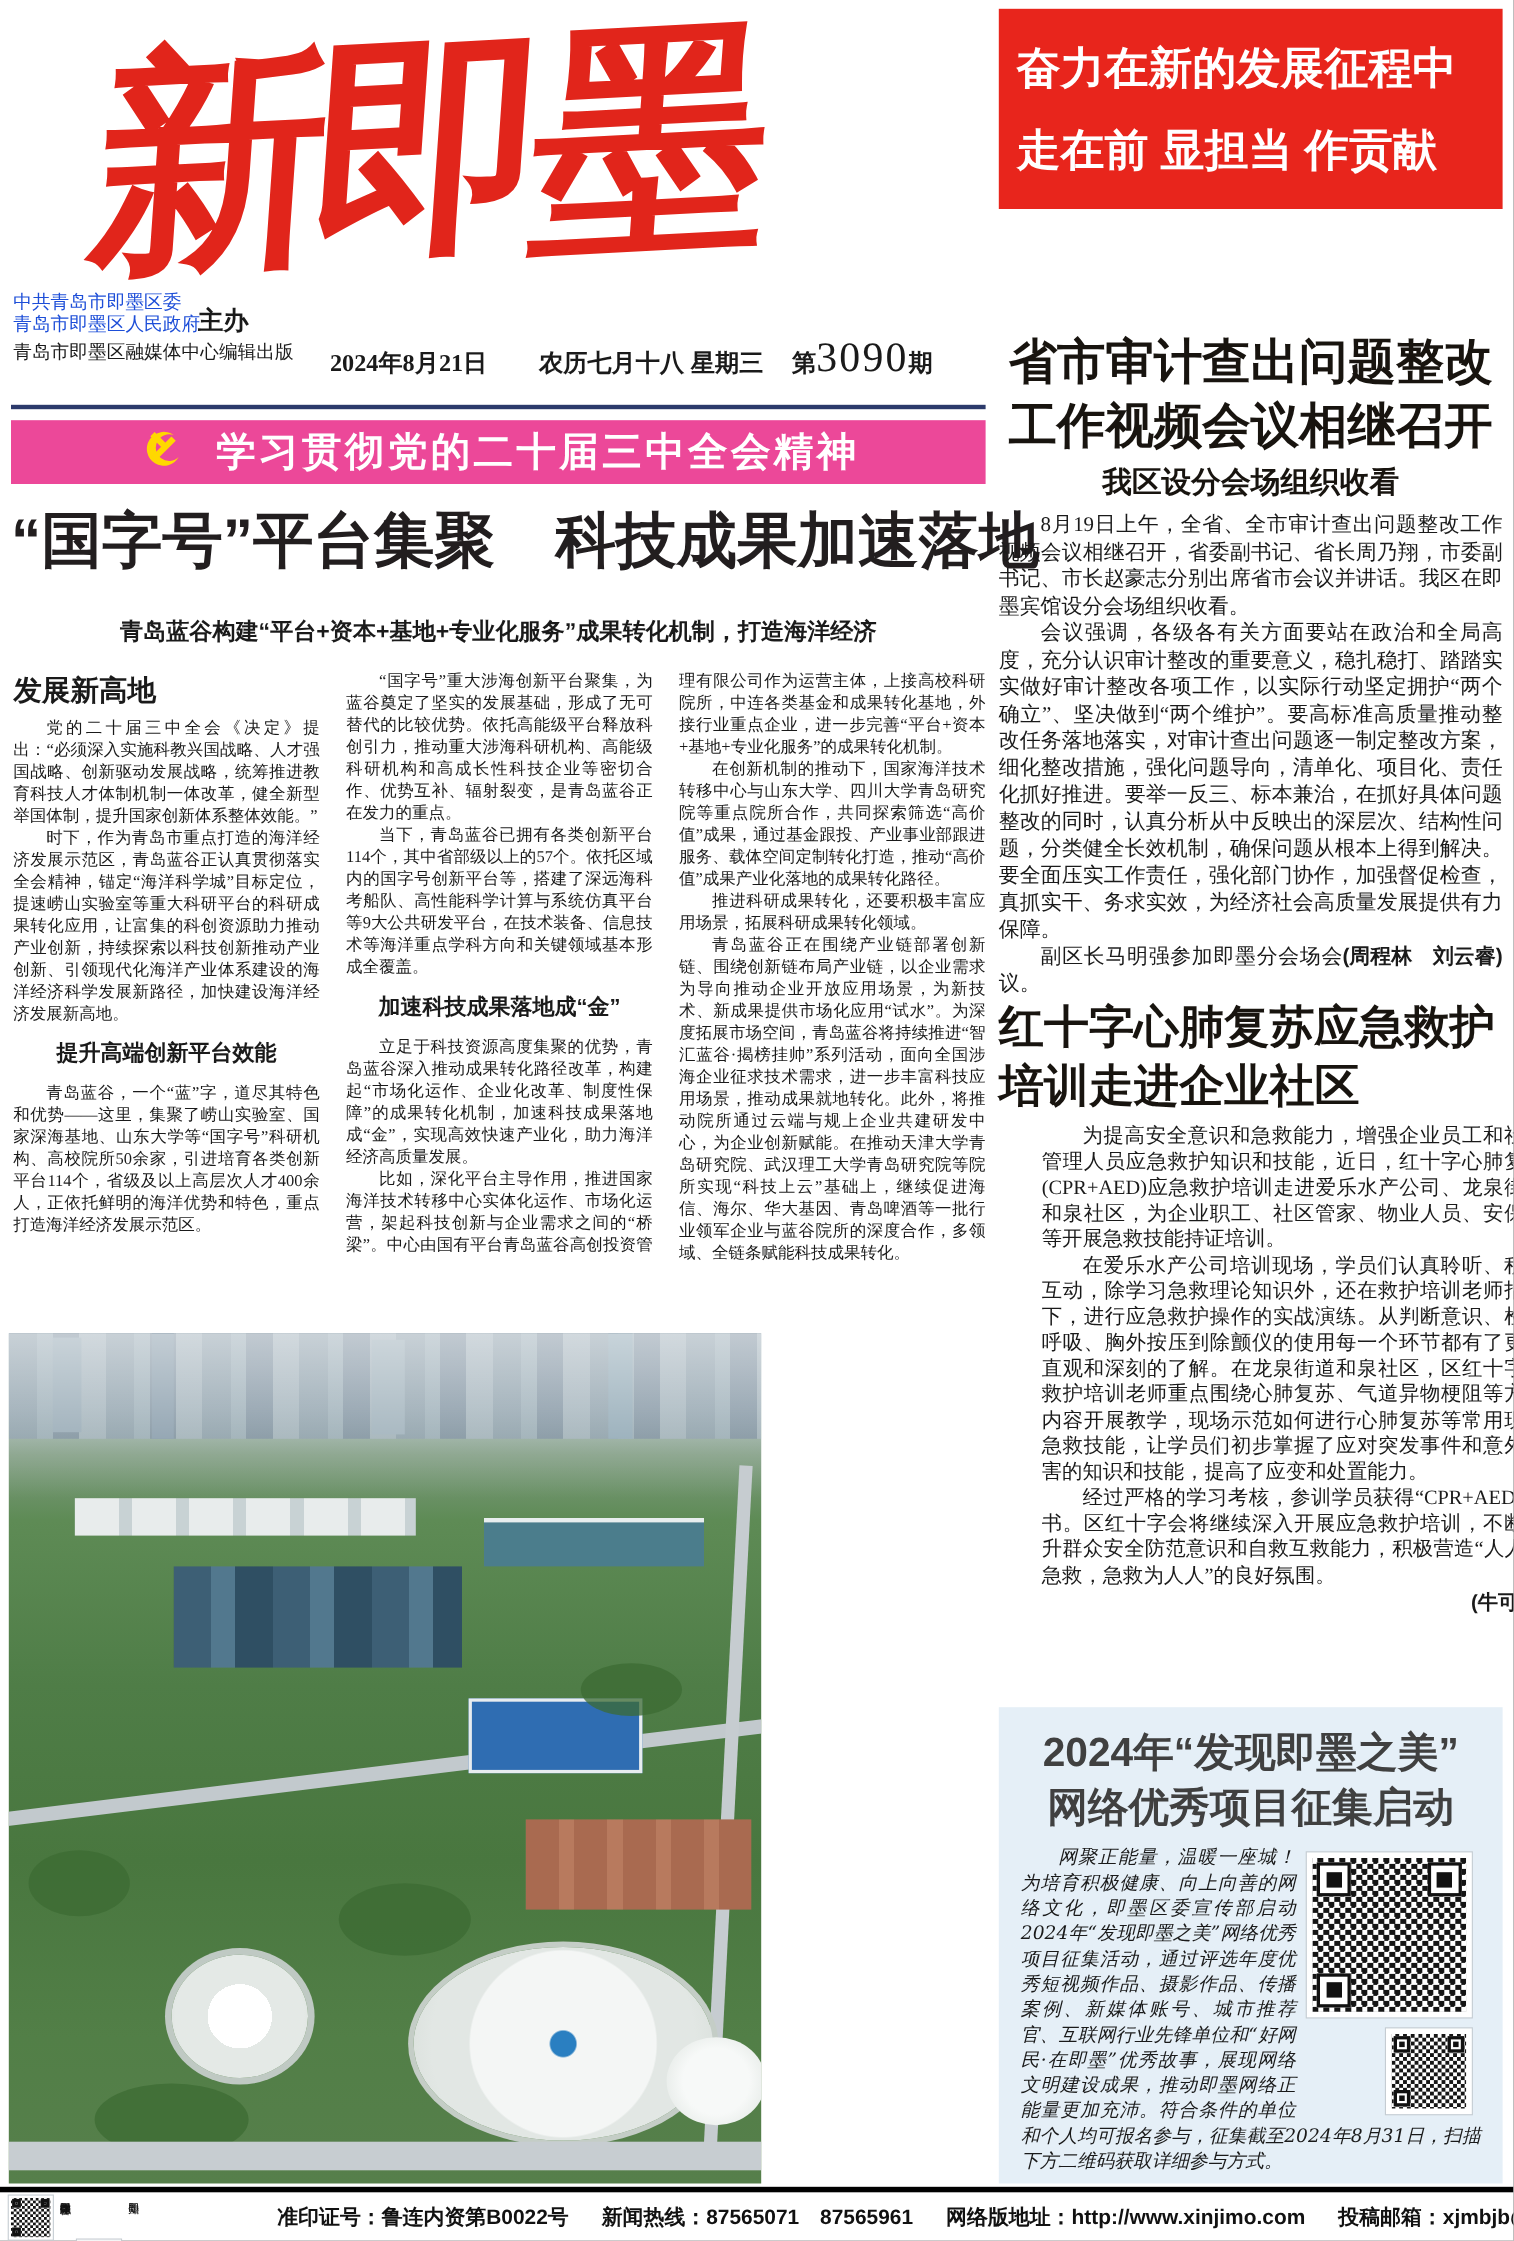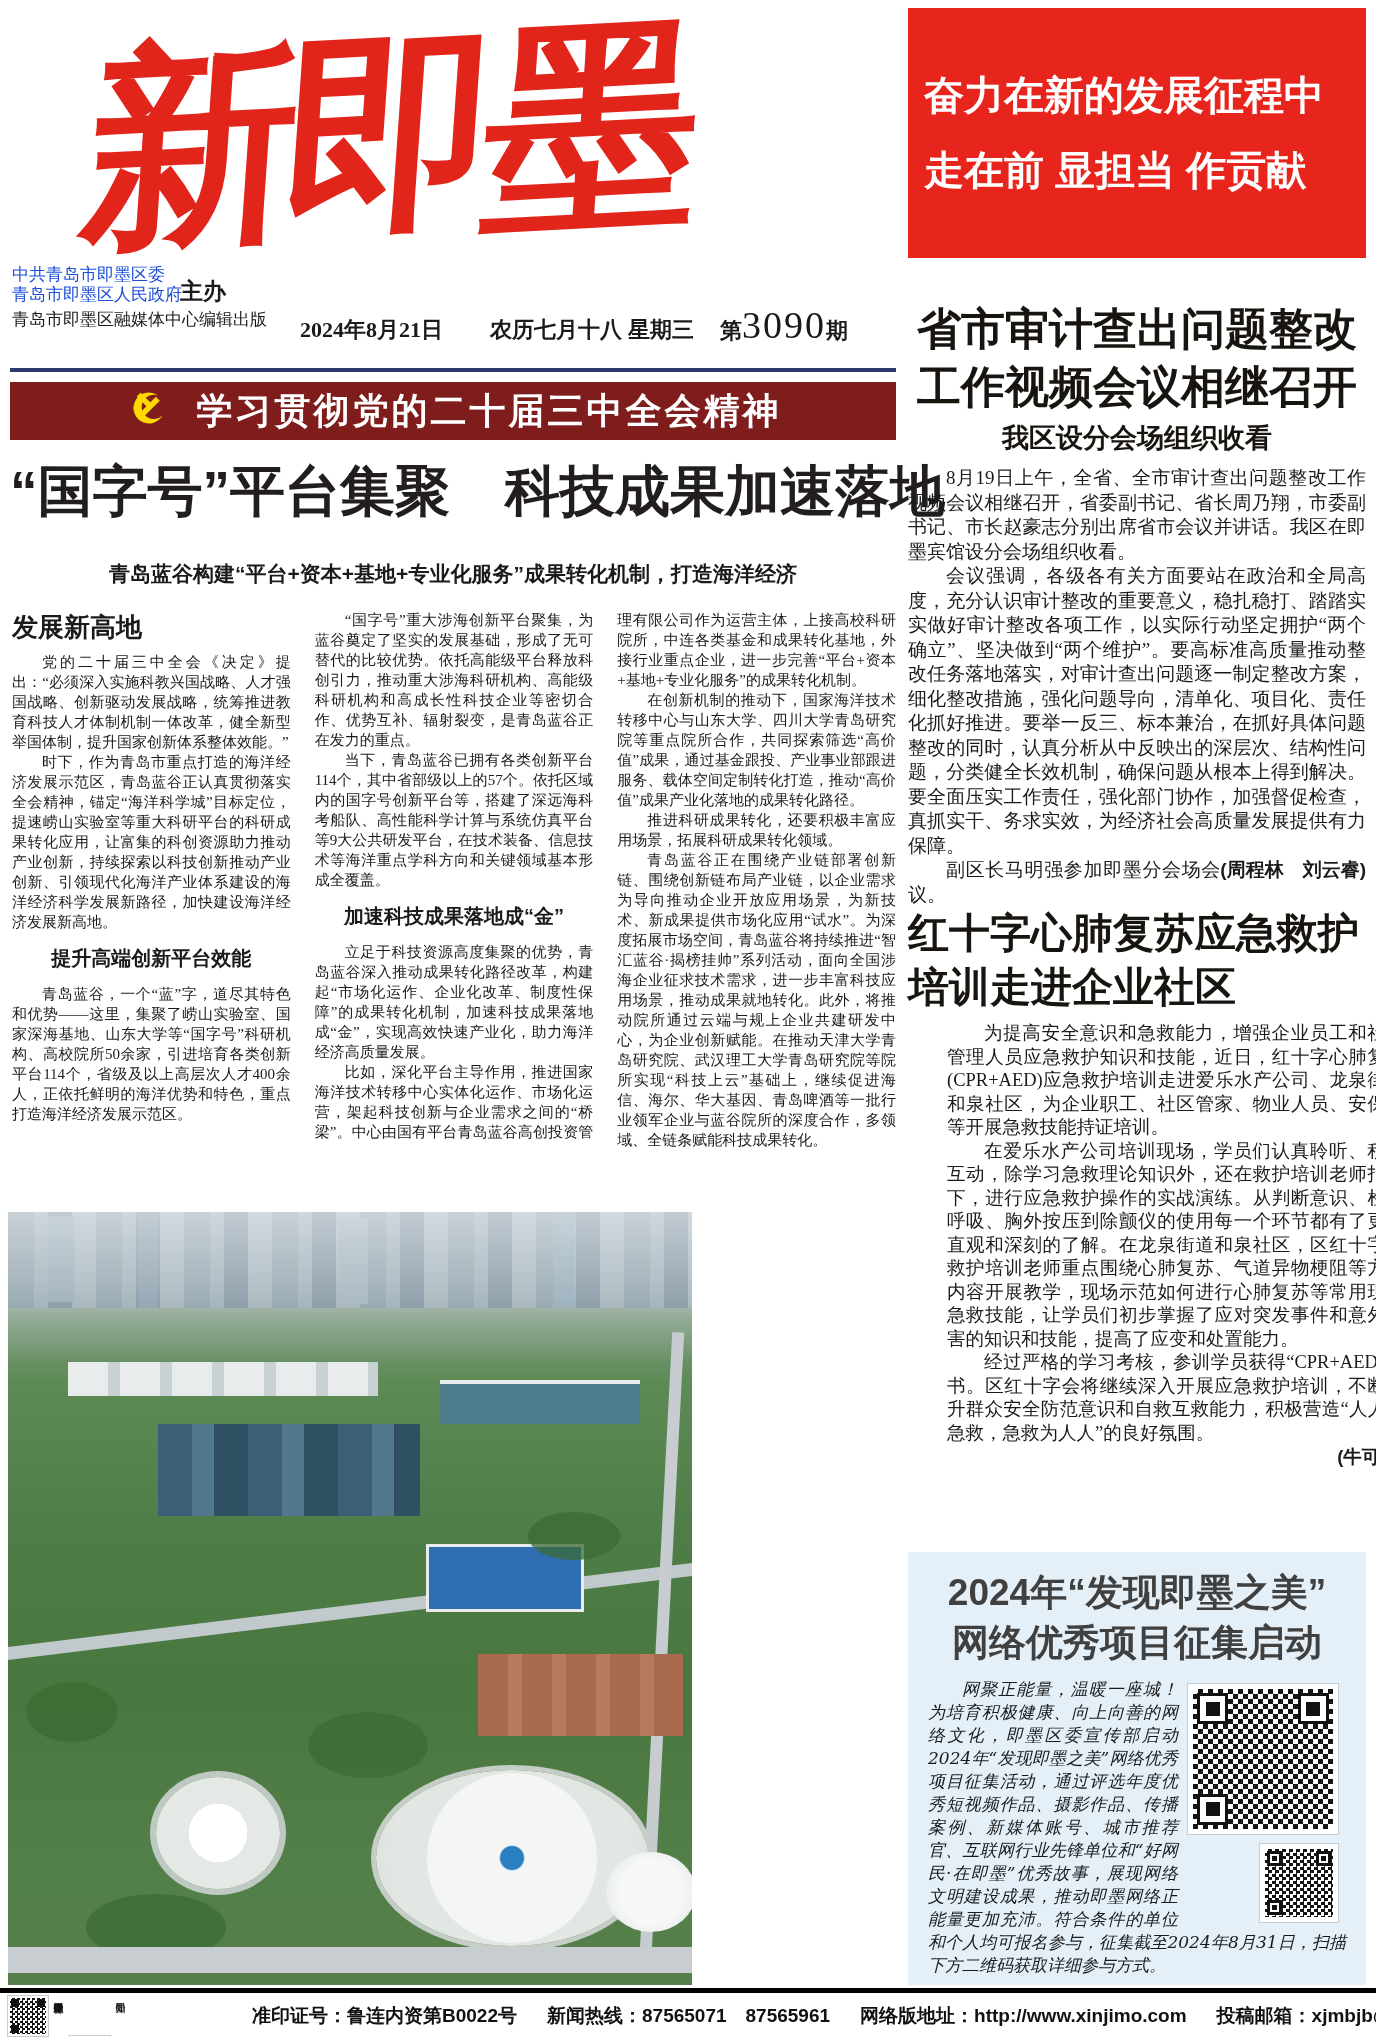--- a/index.html
+++ b/index.html
@@ -15,21 +15,21 @@
   .pub div{white-space:nowrap;}
   .pub-role{left:180px;top:276px;font-family:"Liberation Sans",sans-serif;font-size:23px;font-weight:bold;}
   .pub3{left:12px;top:308px;font-family:"Liberation Sans",sans-serif;font-size:17px;}
   .d-item{top:315px;font-size:22px;font-weight:bold;white-space:nowrap;}
   .d-issue{top:303px;left:720px;font-size:22px;font-weight:bold;}
   .d-issue .big{font-size:38px;font-family:"Liberation Serif",serif;font-weight:normal;letter-spacing:2px;}
 
   .rule-navy{left:10px;top:368px;width:886px;height:4px;background:#2c3a6b;}
 
   
-  .banner{left:10px;top:382px;width:886px;height:58px;background:#7f1d1d;display:flex;
+  .banner{left:10px;top:382px;width:886px;height:58px;background:#ec4899;display:flex;
           align-items:center;justify-content:center;gap:28px;}
   .banner-text{color:#fff;font-family:"Liberation Sans",sans-serif;font-weight:900;font-size:36px;letter-spacing:3px;}
 
   
   .headline{left:10px;top:460px;width:886px;text-align:center;color:#221e1f;
             font-family:"Liberation Sans",sans-serif;font-weight:900;font-size:55px;line-height:1.15;
             white-space:nowrap;}
   .subheadline{left:10px;top:560px;width:886px;text-align:center;
             font-family:"Liberation Sans",sans-serif;font-weight:bold;font-size:21px;}
   .article{left:12px;top:610px;width:884px;height:598px;column-count:3;column-gap:24px;
@@ -69,21 +69,21 @@
   .ph-road1{left:0;top:735px;width:684px;height:26px;background:#c7cdd1;}
   .ph-road2{left:-50px;top:392px;width:800px;height:13px;background:#c2c9cd;transform:rotate(-7deg);}
   .ph-road3{left:648px;top:120px;width:12px;height:620px;background:#c6ccd0;transform:rotate(3deg);}
   .ph-tree{border-radius:50%;background:#3c6b33;opacity:.75;}
   .tr1{left:18px;top:470px;width:92px;height:60px;}
   .tr2{left:300px;top:500px;width:120px;height:66px;}
   .tr3{left:78px;top:682px;width:140px;height:66px;}
   .tr4{left:520px;top:300px;width:92px;height:48px;}
 
   
-  .slogan{left:908px;top:8px;width:458px;height:250px;background:#e8251c;color:#fff;
+  .slogan{left:908px;top:8px;width:458px;height:182px;background:#e8251c;color:#fff;
           display:flex;flex-direction:column;justify-content:center;gap:20px;padding-left:16px;box-sizing:border-box;
           font-family:"Liberation Sans",sans-serif;font-weight:900;font-size:40px;white-space:nowrap;}
   .sb-h{width:458px;left:908px;text-align:center;color:#18140f;
         font-family:"Liberation Sans",sans-serif;font-weight:900;}
   .audit-h1{top:300px;font-size:44px;}
   .audit-h2{top:358px;font-size:44px;}
   .audit-sub{top:420px;font-size:27px;font-weight:bold;}
   .sb-body{left:908px;width:458px;font-size:19px;line-height:24.5px;text-align:justify;}
   .sb-body p{margin:0;text-indent:2em;}
   .audit-body{top:466px;}

